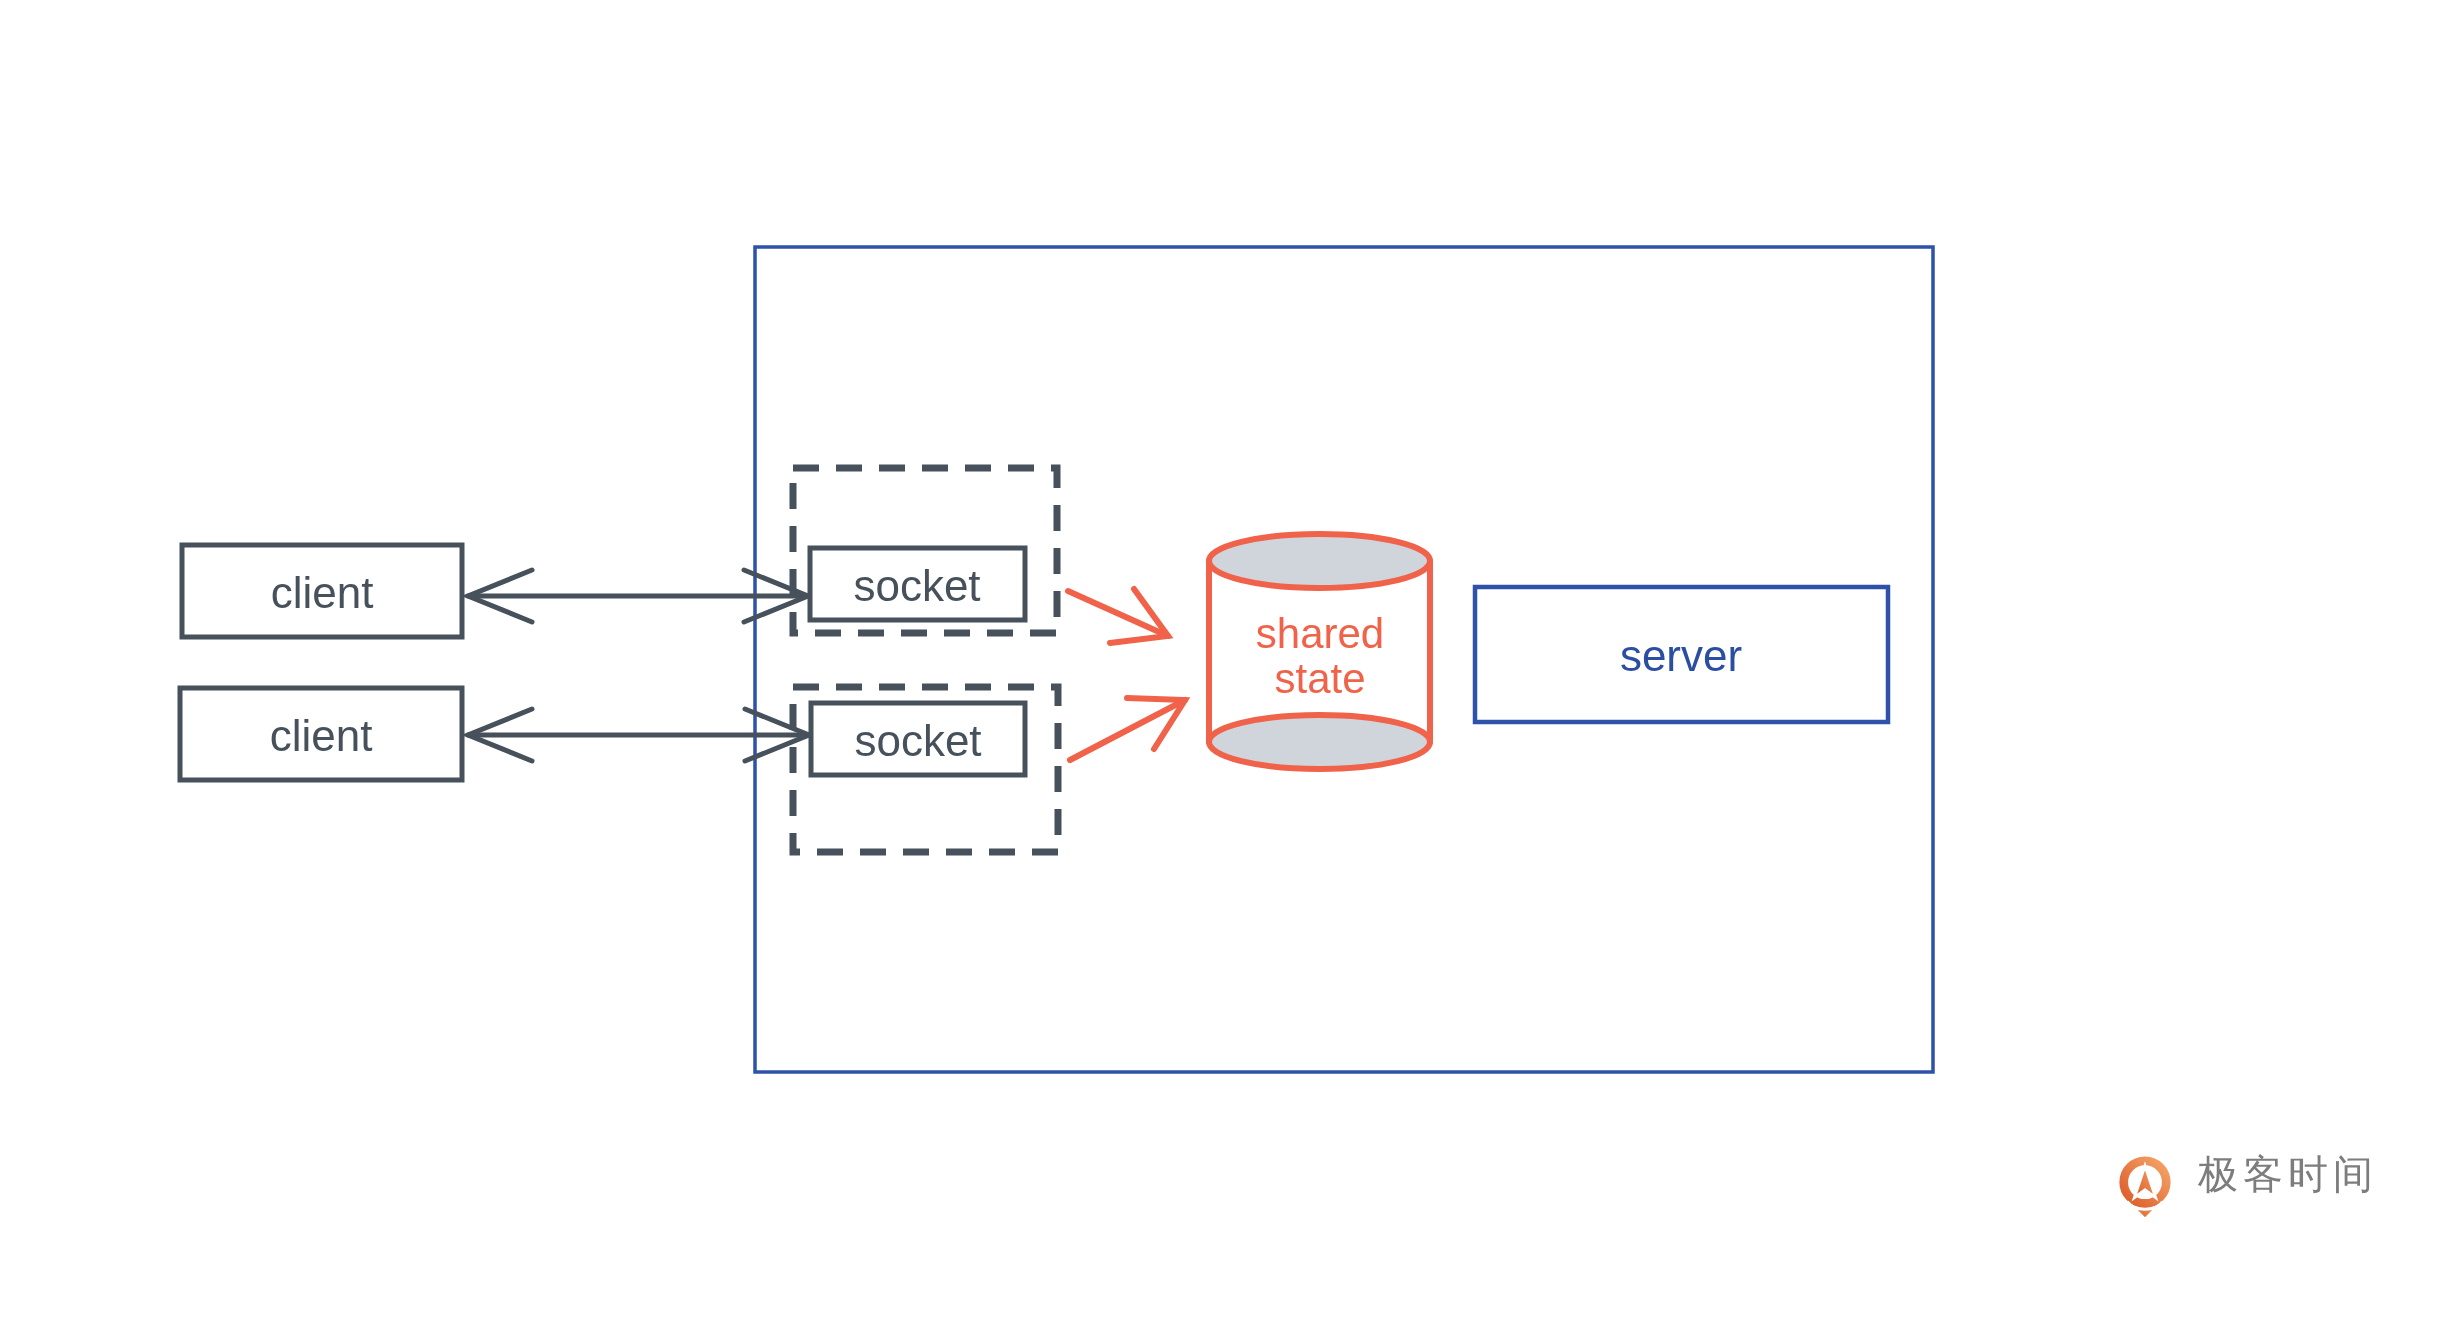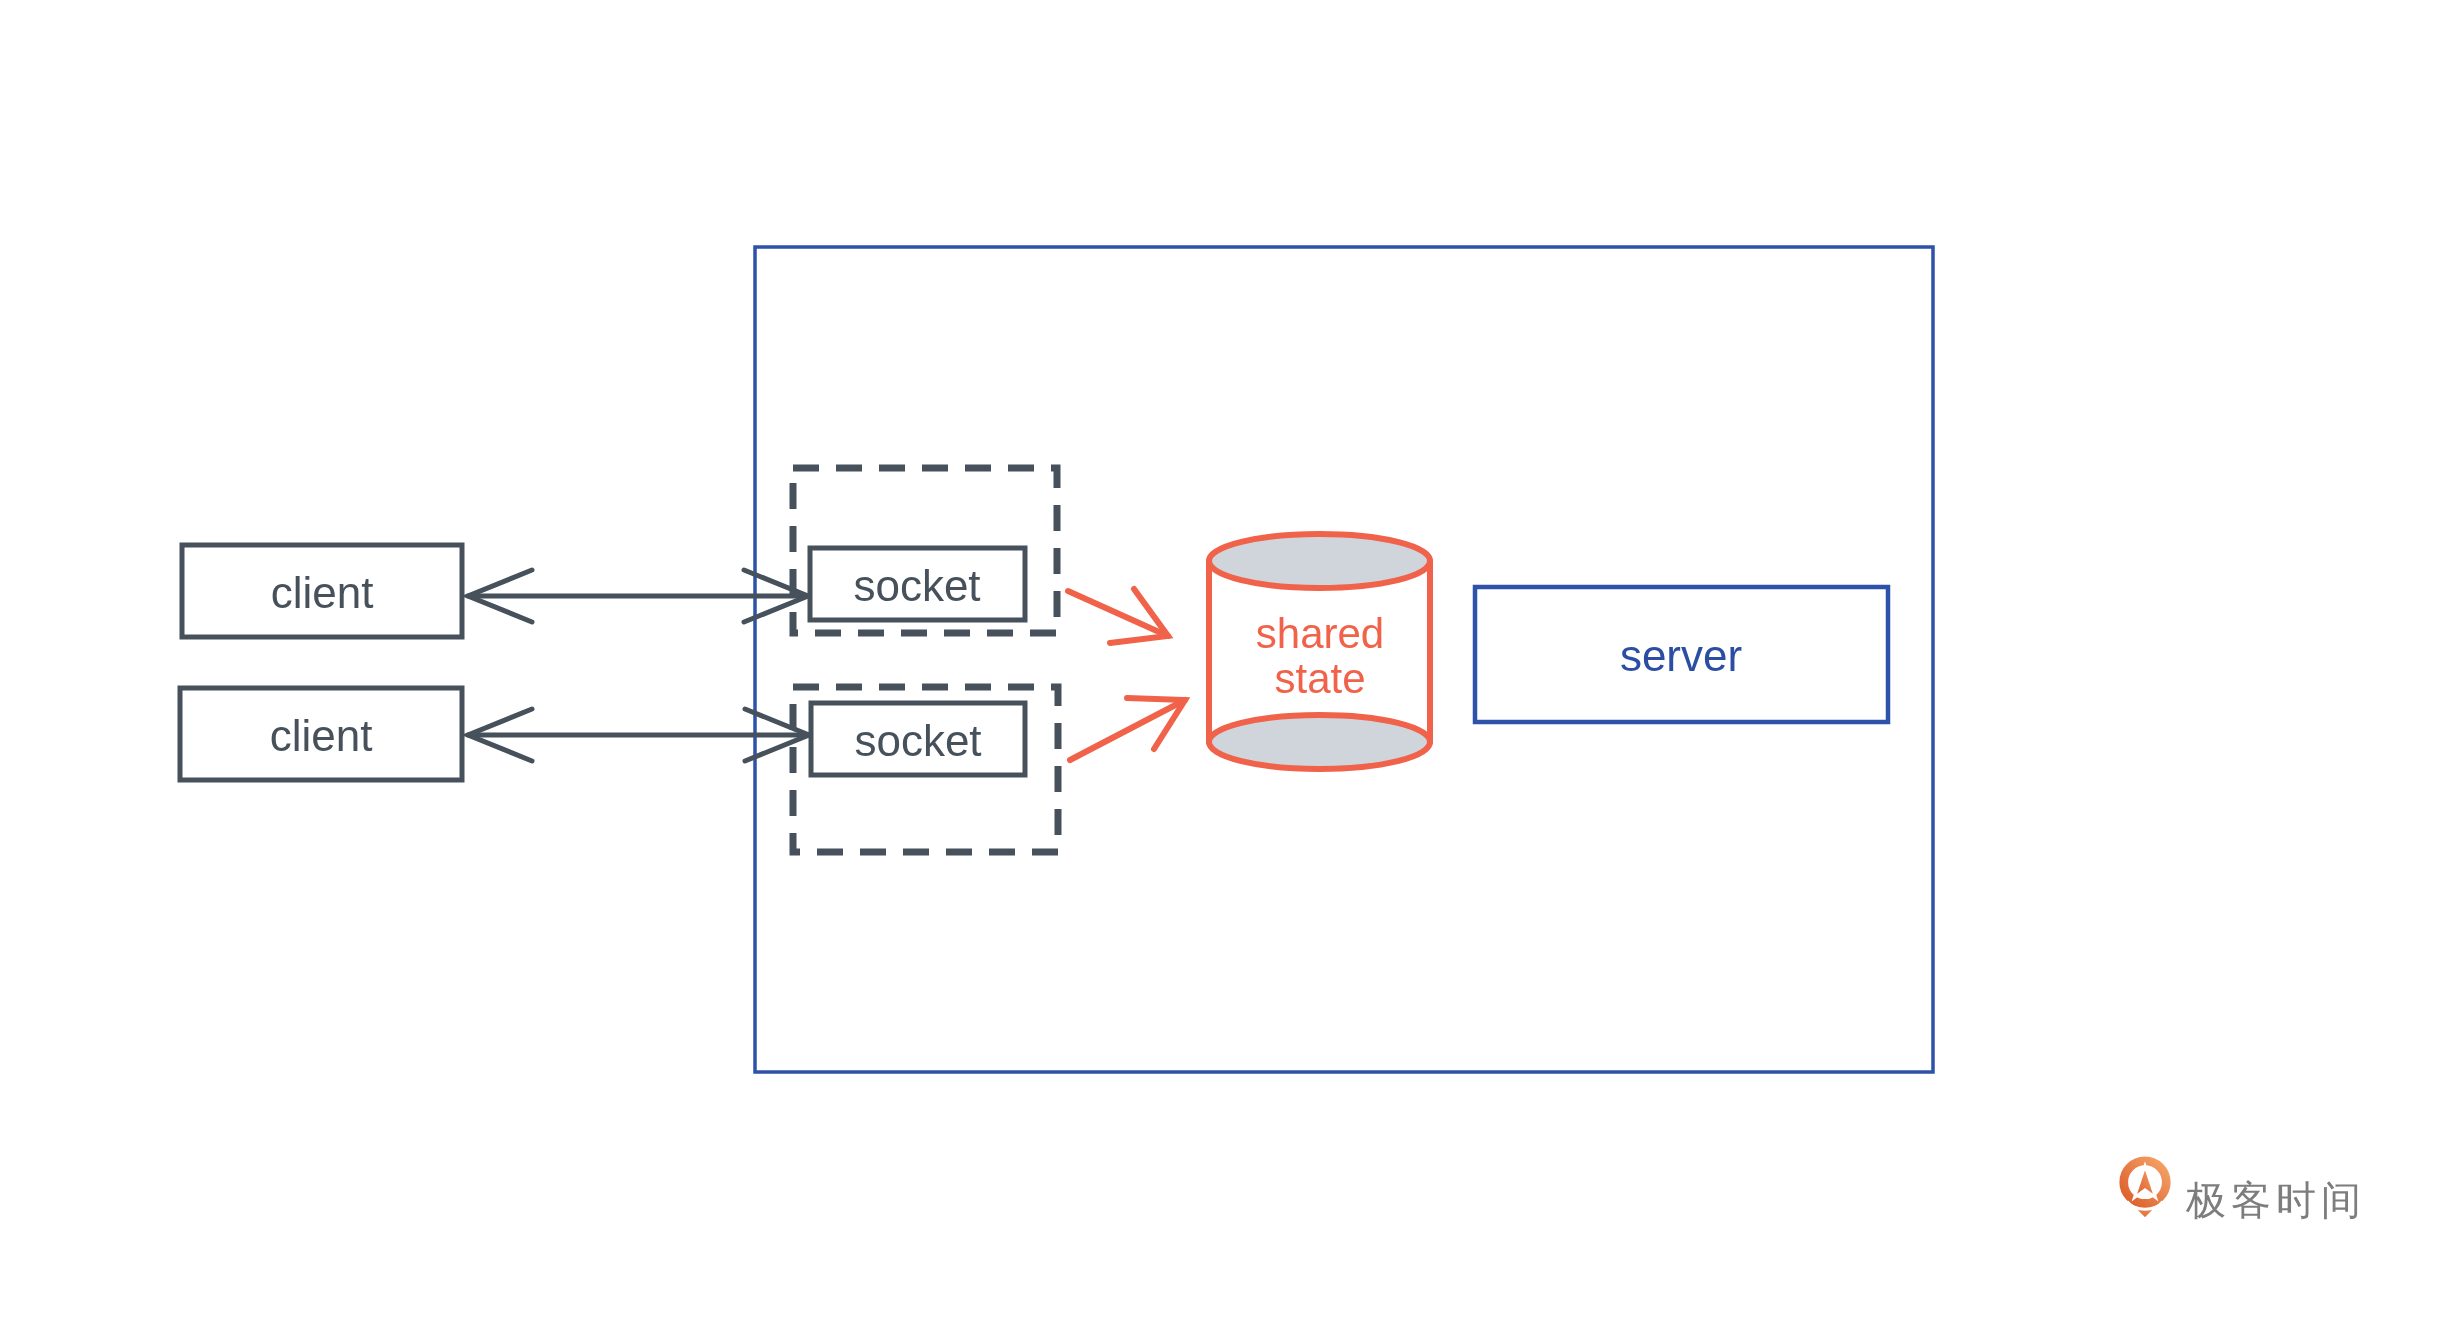--- a/index.html
+++ b/index.html
@@ -2,21 +2,21 @@
 <html><head>
 <meta charset="utf-8">
 <style>
   html,body{margin:0;padding:0;background:#ffffff;}
   body{font-family:"Liberation Sans","DejaVu Sans",sans-serif;}
   #canvas{position:relative;width:2463px;height:1325px;background:#ffffff;overflow:hidden;}
   #diagram-svg{position:absolute;left:0;top:0;}
   .node-label{fill:#47515C;font-size:44px;font-family:"Liberation Sans","DejaVu Sans",sans-serif;}
   .server-label{fill:#2B4EA2;font-size:44px;font-family:"Liberation Sans","DejaVu Sans",sans-serif;}
   .state-label{fill:#F0624A;font-size:42px;font-family:"Liberation Sans","DejaVu Sans",sans-serif;}
-  #brand{position:absolute;left:2116px;top:1154px;display:flex;align-items:flex-end;gap:12px;}
+  #brand{position:absolute;left:2116px;top:1154px;display:flex;align-items:flex-start;gap:24px;}
   #brand .brand-text{color:#7D7D7D;font-size:40px;letter-spacing:5px;line-height:1;white-space:nowrap;}
 </style>
 </head>
 <body>
 
 <div id="canvas">
 
   <svg id="diagram-svg" width="2463" height="1325" viewBox="0 0 2463 1325">
 
     <rect x="755" y="247" width="1178" height="825" fill="none" stroke="#2E51A9" stroke-width="3.5"></rect>

